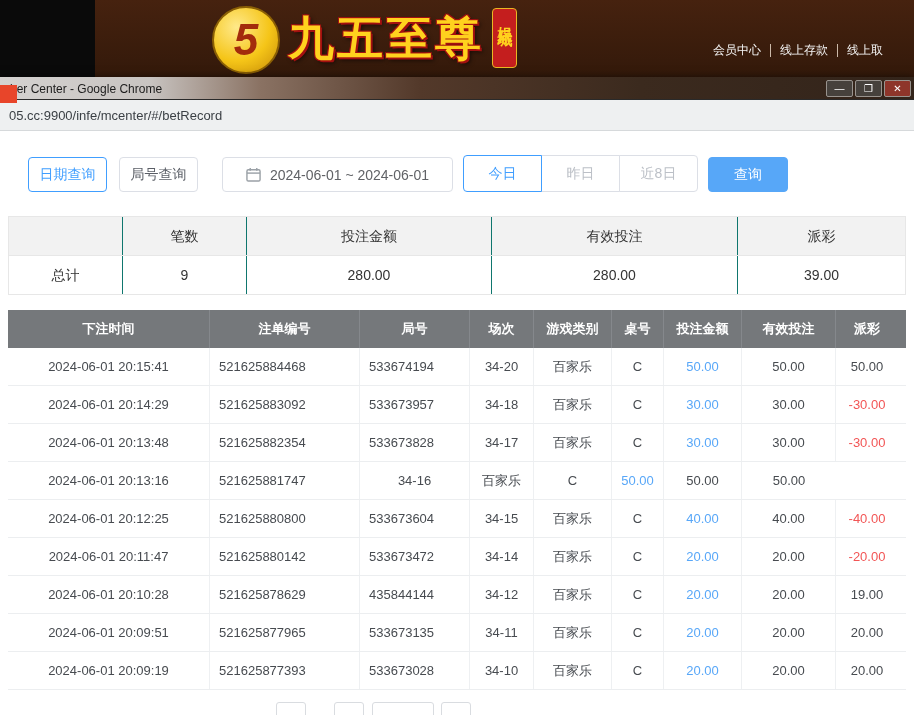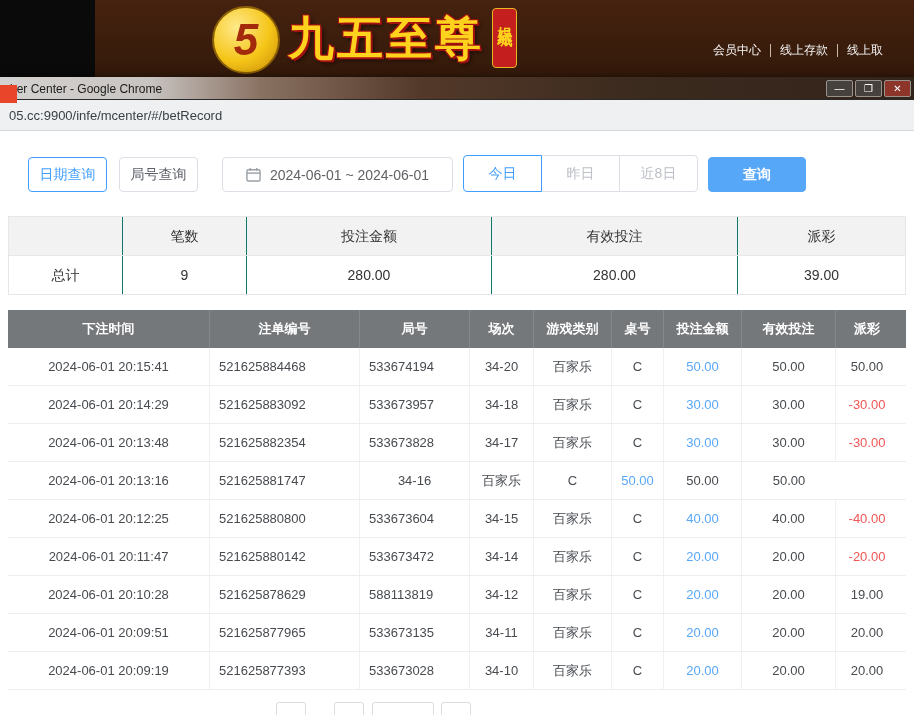--- a/index.html
+++ b/index.html
@@ -50,21 +50,21 @@
   .date-range { margin-left:24px; width:231px; height:35px; border:1px solid #dcdfe6; border-radius:4px;
                 display:flex; align-items:center; justify-content:center; gap:9px; color:#606266;
                 font-size:14px; cursor:pointer; background:#fff; }
   .cal-icon { width:15px; height:15px; flex:0 0 auto; }
   .btn-group { display:flex; margin-left:10px; }
   .grp-btn { width:79px; height:37px; background:#fff; border:1px solid #dcdfe6; color:#bcc0c7;
              font-size:14px; cursor:pointer; margin-left:-1px; font-family:inherit; }
   .grp-btn:first-child { border-radius:4px 0 0 4px; margin-left:0; }
   .grp-btn:last-child  { border-radius:0 4px 4px 0; }
   .grp-btn.active { border-color:#409eff; color:#409eff; position:relative; z-index:2; }
-  .btn-primary { margin-left:10px; width:98px; background:#57a7f8; border:1px solid #57a7f8; color:#fff;font-weight:bold; }
+  .btn-primary { margin-left:10px; width:80px; background:#57a7f8; border:1px solid #57a7f8; color:#fff; }
 
   .summary-table { margin:24px 8px 0; border:1px solid #e7e7e7; }
   .sum-row { display:grid; grid-template-columns:114px 124px 245px 246px 1fr; }
   .sum-row.head { background:#f2f2f2; border-bottom:1px solid #e7e7e7; }
   .sum-cell { height:38px; line-height:38px; text-align:center; font-size:14px; color:#333;
               border-right:1px solid #0f766e; overflow:hidden; }
   .sum-cell:last-child { border-right:none; }
 
   .bet-table { margin:15px 8px 0; font-size:13px; }
   .grid9 { display:grid; grid-template-columns:202px 150px 110px 64px 78px 52px 78px 94px 62px; }
@@ -244,21 +244,21 @@
     <div class="td c-game">百家乐</div>
     <div class="td c-table">C</div>
     <div class="td c-amount"><a class="amount-link">20.00</a></div>
     <div class="td c-valid">20.00</div>
     <div class="td c-payout neg">-20.00</div>
   </div>
 
   <div class="grid9 trow">
     <div class="td c-time">2024-06-01 20:10:28</div>
     <div class="td c-id">521625878629</div>
-    <div class="td c-round">588113819</div>
+    <div class="td c-round">435844144</div>
     <div class="td c-session">34-12</div>
     <div class="td c-game">百家乐</div>
     <div class="td c-table">C</div>
     <div class="td c-amount"><a class="amount-link">20.00</a></div>
     <div class="td c-valid">20.00</div>
     <div class="td c-payout">19.00</div>
   </div>
 
   <div class="grid9 trow">
     <div class="td c-time">2024-06-01 20:09:51</div>

